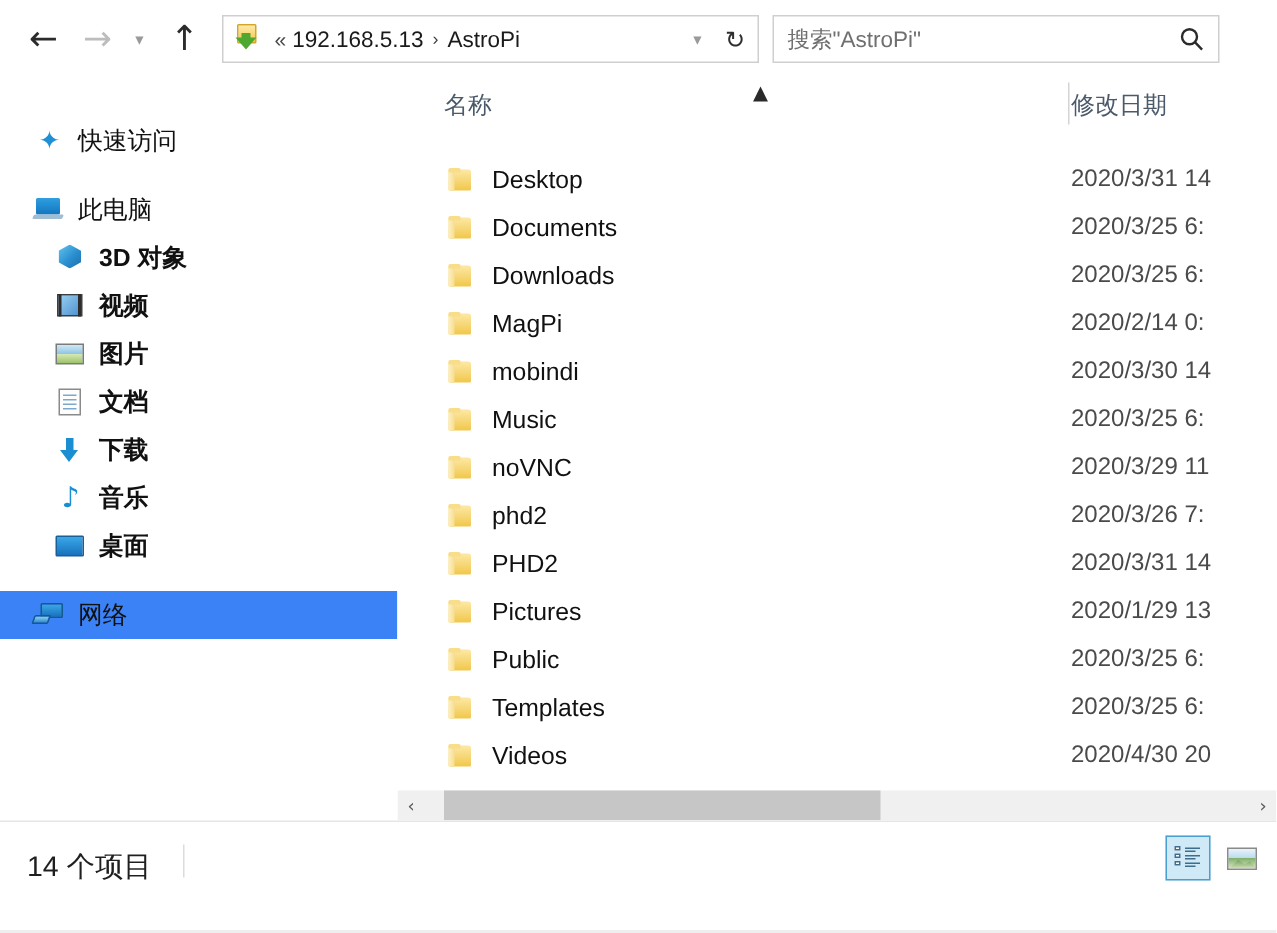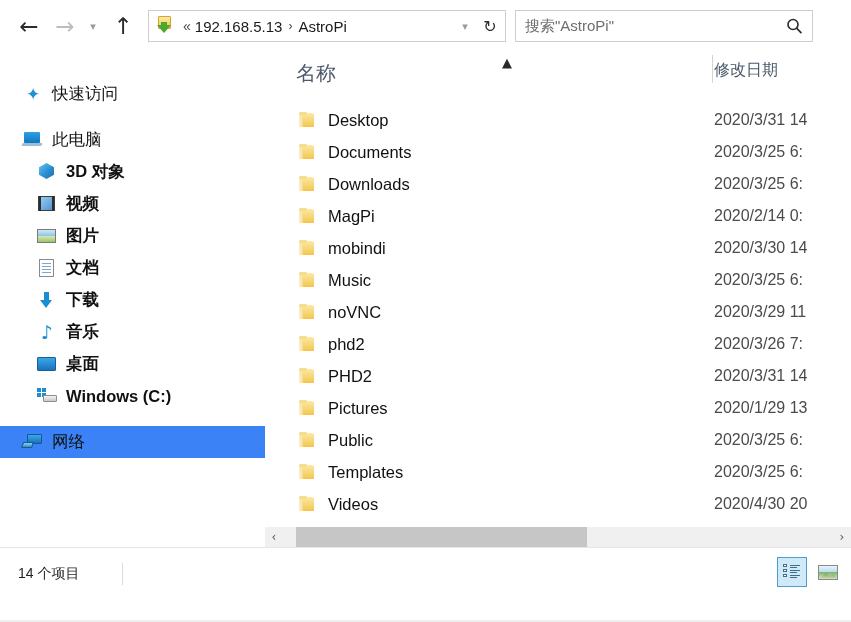--- a/index.html
+++ b/index.html
@@ -154,21 +154,21 @@
   .listpane {
     position: absolute; left: 265px; top: 52px; width: 586px; height: 495px;
     background: #fff; overflow: hidden;
   }
   .col-header {
     position:absolute; left:0; top:0; width:586px; height:38px;
     background:#fff;
   }
   .col-name {
     position:absolute; left:31px; top:8px;
-    font-size:20px; color:#4a5a6a;
+    font-size:16px; color:#4a5a6a;
   }
   .col-date {
     position:absolute; left:449px; top:8px;
     font-size:16px; color:#4a5a6a;
   }
   .col-divider {
     position:absolute; left:447px; top:3px; width:1px; height:28px; background:#d4d4d4;
   }
   .sort-chev {
     position:absolute; left:237px; top:3px; color:#2a2a2a; font-size:13px;
@@ -222,21 +222,21 @@
   .hs-thumb {
     position:absolute; left:31px; top:0; width:291px; height:20px; background:#c6c6c6;
   }
 
   
   .statusbar {
     position:absolute; left:0; top:547px; width:851px; height:75px; background:#fff;
   }
   .status-top-line { position:absolute; left:0; top:0; width:851px; height:1px; background:#e6e6e6;}
   .status-count {
-    position:absolute; left:18px; top:18px; font-size:14px; color:#1f1f1f;
+    position:absolute; left:18px; top:18px; font-size:19px; color:#1f1f1f;
   }
   .status-sep { position:absolute; left:122px; top:16px; width:1px; height:22px; background:#dcdcdc;}
 
   .viewbtns { position:absolute; right:8px; top:10px; display:flex; gap:6px; }
   .vbtn {
     width:30px; height:30px; border:1px solid transparent;
     display:flex; align-items:center; justify-content:center; position:relative;
   }
   .vbtn.active { background:#cfe9f7; border:1px solid #4b9fd0; }
 
@@ -375,27 +375,20 @@
       <span class="nav-label">音乐</span>
     </div>
 
     <div class="nav-item child">
       <span class="nav-ico ico-desk">
           <i class="f"></i>
         </span>
       <span class="nav-label">桌面</span>
     </div>
 
-    <div class="nav-item child">
-      <span class="nav-ico ico-drive">
-          <i class="fl2"></i>
-          <i class="box"></i>
-        </span>
-      <span class="nav-label">Windows (C:)</span>
-    </div>
 
     <div class="nav-item selected" style="margin-top:14px">
       <span class="nav-ico ico-net">
           <i class="mon"></i>
           <i class="cab"></i>
         </span>
       <span class="nav-label">网络</span>
     </div>
   </div>
 

